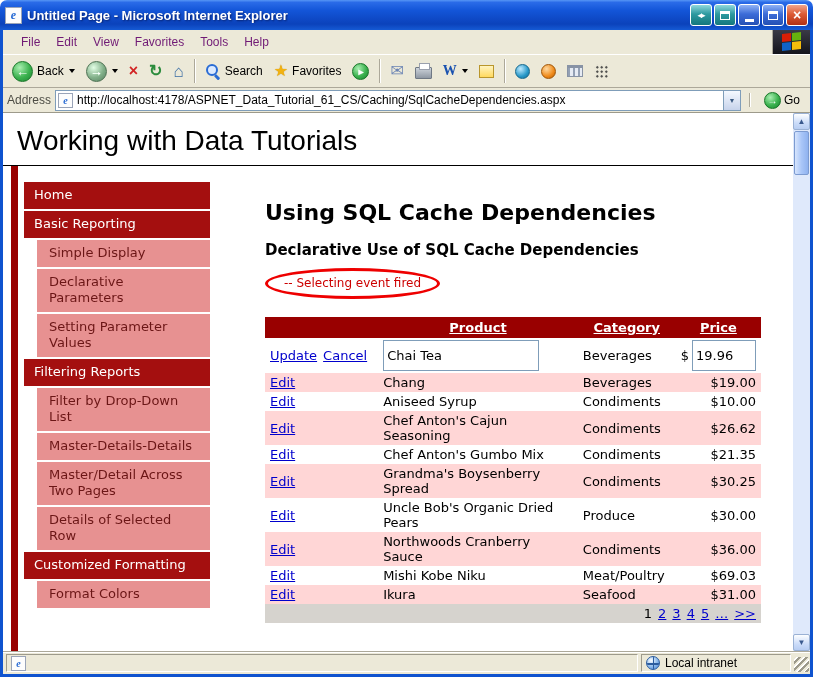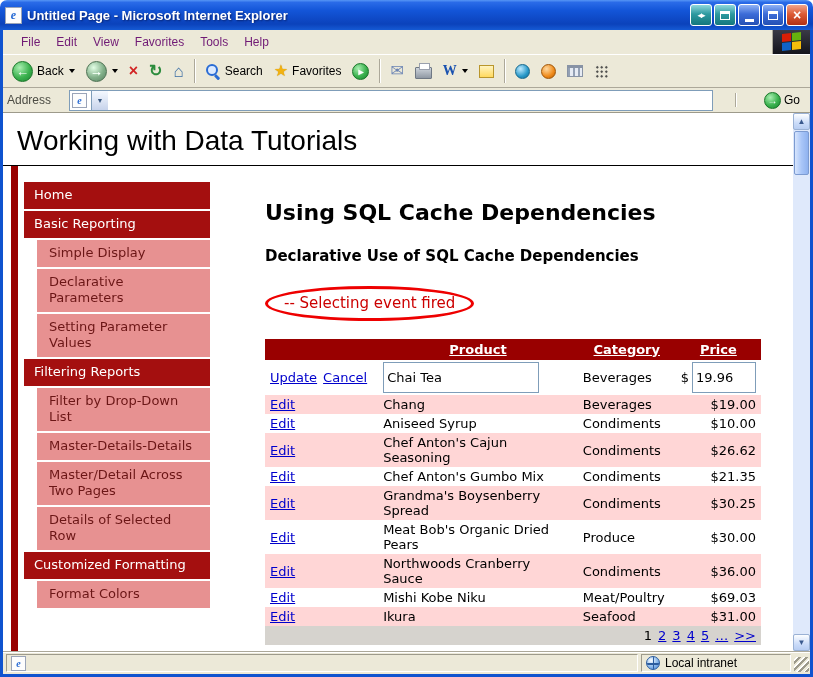--- a/index.html
+++ b/index.html
@@ -52,21 +52,21 @@
   .ic-search::after { content:""; position:absolute; left:11px; top:11px; width:6px; height:2.5px; background:#2a6cd4; transform:rotate(45deg); transform-origin:0 0; border-radius:1px; }
   .ic-print { width:17px; height:12px; position:relative; background:linear-gradient(#cdd3da,#8f98a3); border:1px solid #6f7884; border-radius:1px; margin-top:4px; }
   .ic-print::before { content:""; position:absolute; left:3px; top:-5px; width:9px; height:5px; background:#fff; border:1px solid #9aa0ad; }
   .ic-pad { width:15px; height:13px; background:linear-gradient(#fff4c0,#ffd95e); border:1px solid #b9962c; }
   .ic-msgr { width:15px; height:15px; border-radius:50%; background:radial-gradient(circle at 35% 30%,#bfeaff,#2798c8 60%,#14688e); border:1px solid #14688e; }
   .ic-orange { width:15px; height:15px; border-radius:50%; background:radial-gradient(circle at 35% 30%,#ffd9a0,#ef8a1a 60%,#b35c06); border:1px solid #a05505; }
   .ic-bank { width:16px; height:12px; border:1px solid #8893a5; border-top:3px solid #8893a5; background:repeating-linear-gradient(90deg,#93a0b4 0 2px,#e6ebf3 2px 5px); }
   .ic-grid { width:14px; height:14px; background-image:radial-gradient(#444 1px, transparent 1.3px); background-size:4.5px 4.5px; background-position:1px 1px; }
 
   
-  .addressbar { height:25px; flex:0 0 25px; display:flex; align-items:center; padding:1px 4px; gap:18px; font-size:12px; border-bottom:1px solid #9d9a8b; }
+  .addressbar { height:25px; flex:0 0 25px; display:flex; align-items:center; padding:1px 4px; gap:4px; font-size:12px; border-bottom:1px solid #9d9a8b; }
   .addr-label { color:#4c4c44; }
   .addr-field { flex:1; height:21px; background:#fff; border:1px solid #7f9db9; display:flex; align-items:center; gap:4px; padding-left:2px; }
   .addr-field .doc-icon { width:15px; height:15px; font-size:10px; }
   .addr-url { flex:1; font-size:12px; color:#000; white-space:nowrap; overflow:hidden; }
   .addr-drop { width:17px; height:19px; background:linear-gradient(180deg,#f5f9ff,#c7d3eb); border-left:1px solid #7f9db9; display:flex; align-items:center; justify-content:center; font-size:7px; color:#3b5a82; }
   .go-btn { display:flex; align-items:center; gap:3px; padding:0 6px; font-size:12px; color:#000; }
 
   
   .viewport { flex:1; min-height:0; display:flex; background:#fff; }
   .page { flex:1; min-width:0; overflow:hidden; background:#fff; font-family:"DejaVu Sans",sans-serif; display:flex; flex-direction:column; }
@@ -87,22 +87,22 @@
   .content { flex:1; min-height:0; display:flex; align-items:flex-start; padding:16px 0 0 8px; }
 
   .sidebar { flex:0 0 199px; width:199px; position:relative; padding-left:13px; align-self:stretch; }
   .sidebar::before { content:""; position:absolute; left:0; top:-16px; bottom:0; width:7px; background:var(--maroon,#990000); }
   .nav-item { margin-bottom:2px; font-size:13px; line-height:16px; }
   .nav-section { background:var(--sidebar-section,#a40f0f); color:#fff; padding:5px 20px 6px 10px; }
   .nav-sub { background:var(--sidebar-item,#e79191); color:var(--sidebar-item-text,#6b1616); margin-left:13px; padding:5px 10px 6px 12px; }
 
   .main { flex:1; min-width:0; padding:4px 34px 0 55px; }
   .h1 { font-size:22px; font-weight:bold; margin-top:14px; color:#000; }
-  .h2 { font-size:15px; font-weight:bold; margin-top:22px; color:#000; }
-  .event-msg { display:inline-block; margin-top:21px; padding:5px 16px 6px; border:3px solid var(--annotation-red,#ee0000); border-radius:50%; color:var(--message-red,#cc0000); font-size:15px; }
+  .h2 { font-size:15px; font-weight:bold; margin-top:16px; color:#000; }
+  .event-msg { display:inline-block; margin-top:9px; padding:5px 16px 6px; border:3px solid var(--annotation-red,#ee0000); border-radius:50%; color:var(--message-red,#cc0000); font-size:12px; }
 
   
   table.grid { border-collapse:collapse; margin-top:18px; width:496px; font-size:13px; line-height:15px; }
   .grid th { background:var(--maroon,#990000); color:#fff; padding:3px 4px; font-weight:bold; text-align:center; }
   .grid th a { color:#fff; text-decoration:underline; }
   .grid td { padding:2px 5px; vertical-align:middle; color:#000; }
   .r-pink { background:var(--row-pink,#ffd6d6); }
   .r-white { background:#fff; }
   a.lnk { color:var(--link-blue,#0000cc); text-decoration:underline; }
   .cell-action { white-space:nowrap; }
@@ -232,20 +232,21 @@
         </div>
       <div class="tool-btn">
           <span class="ic-grid"></span>
         </div>
     </div>
 
     <div class="addressbar">
       <span class="addr-label">Address</span>
       <div class="addr-field">
         <span class="doc-icon">e</span>
+        <span class="addr-url">http://localhost:4178/ASPNET_Data_Tutorial_61_CS/Caching/SqlCacheDependencies.aspx</span>
         <span class="addr-drop">
             <span>▼</span>
           </span>
       </div>
       <div class="sep"></div>
       <div class="go-btn">
         <span class="nav-circle small">→</span>
         <span>Go</span>
       </div>
     </div>
@@ -326,21 +327,21 @@
                 <td class="price">$21.35</td>
               </tr>
               <tr class="r-pink">
                 <td class="cell-action"><a href="#" class="lnk">Edit</a></td>
                 <td>Grandma's Boysenberry Spread</td>
                 <td>Condiments</td>
                 <td class="price">$30.25</td>
               </tr>
               <tr class="r-white">
                 <td class="cell-action"><a href="#" class="lnk">Edit</a></td>
-                <td>Meat Bob's Organic Dried Pears</td>
+                <td>Uncle Bob's Organic Dried Pears</td>
                 <td>Produce</td>
                 <td class="price">$30.00</td>
               </tr>
               <tr class="r-pink">
                 <td class="cell-action"><a href="#" class="lnk">Edit</a></td>
                 <td>Northwoods Cranberry Sauce</td>
                 <td>Condiments</td>
                 <td class="price">$36.00</td>
               </tr>
               <tr class="r-white">

